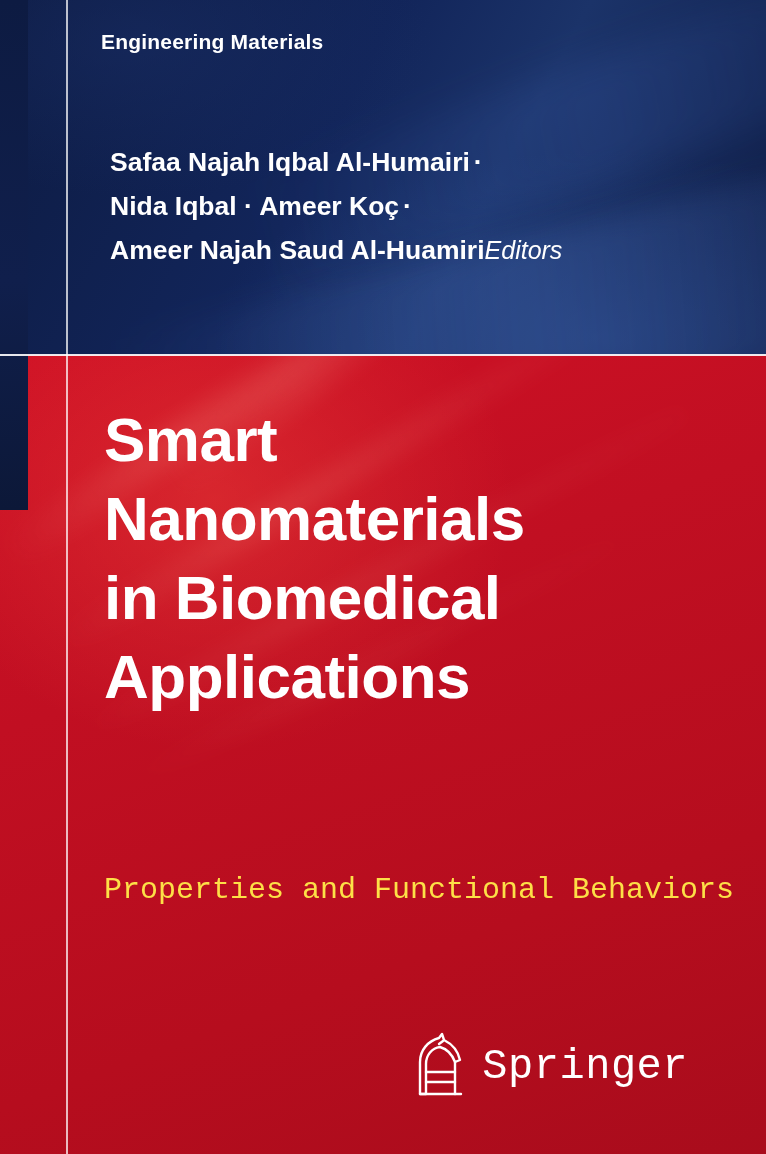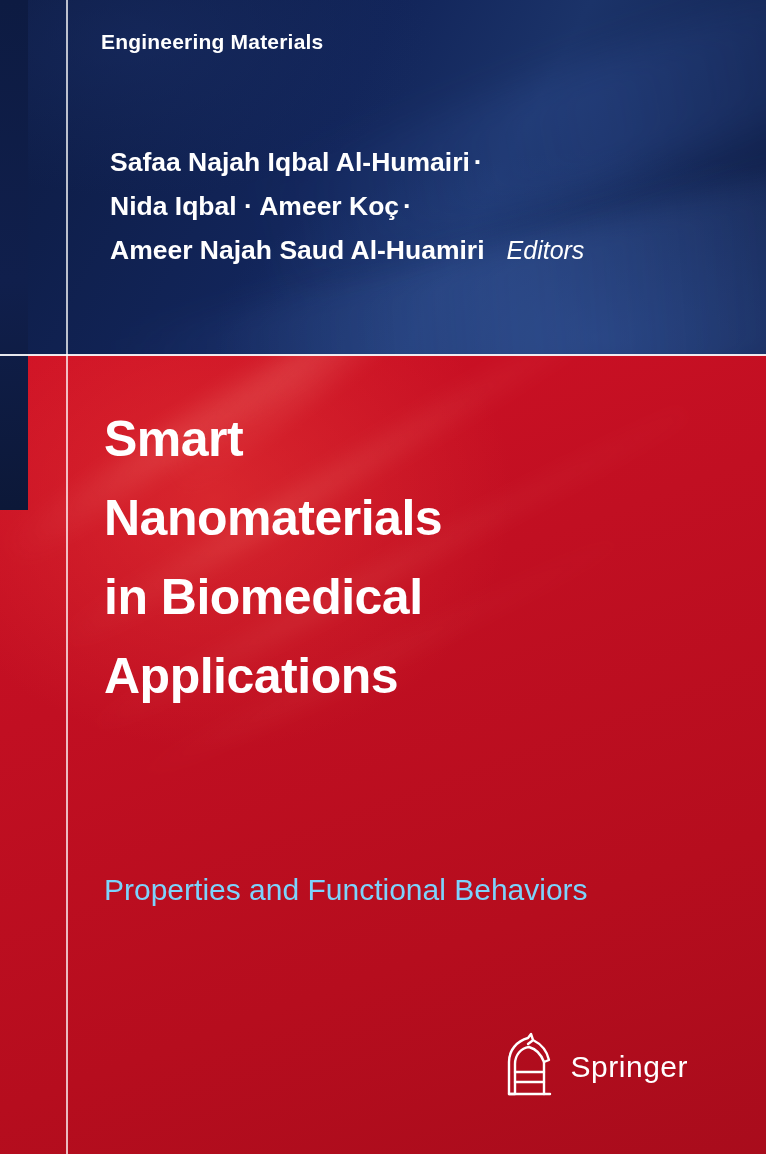--- a/index.html
+++ b/index.html
@@ -134,66 +134,66 @@
     white-space: nowrap;
   }
   .editors .sep {
     font-weight: bold;
     padding: 0 4px;
   }
   .editors .ed-label {
     font-style: italic;
     font-weight: normal;
     font-size: 25px;
-    padding-left: 22px;
   }
 
   
   .title {
     position: absolute;
     left: 104px;
     top: 400px;
     width: 640px;
     color: #ffffff;
     z-index: 8;
   }
   .title .tline {
-    font-size: 50px;
+    font-size: 62px;
     font-weight: bold;
     line-height: 79px;
     letter-spacing: -0.5px;
     white-space: nowrap;
   }
   .subtitle {
     position: absolute;
     left: 104px;
     top: 873px;
     width: 640px;
-    color: #7dd3fc;
+    color: #fde047;
     font-size: 30px;
     font-weight: normal;
     z-index: 8;
+    font-family: Liberation Mono, monospace;
   }
 
   
   .logo {
     position: absolute;
     right: 78px;
     bottom: 52px;
     display: flex;
     align-items: center;
     gap: 14px;
     z-index: 8;
   }
   .logo-word {
     color: #ffffff;
-    font-size: 30px;
+    font-size: 42px;
     font-weight: normal;
     letter-spacing: 0.5px;
-    font-family: Liberation Sans, sans-serif;
+    font-family: Liberation Mono, monospace;
   }
   .logo-mark { display: block; }
 </style>
 </head>
 <body>
 
 <div class="cover">
 
   <div class="top-band">
     <div class="sheen"></div>

